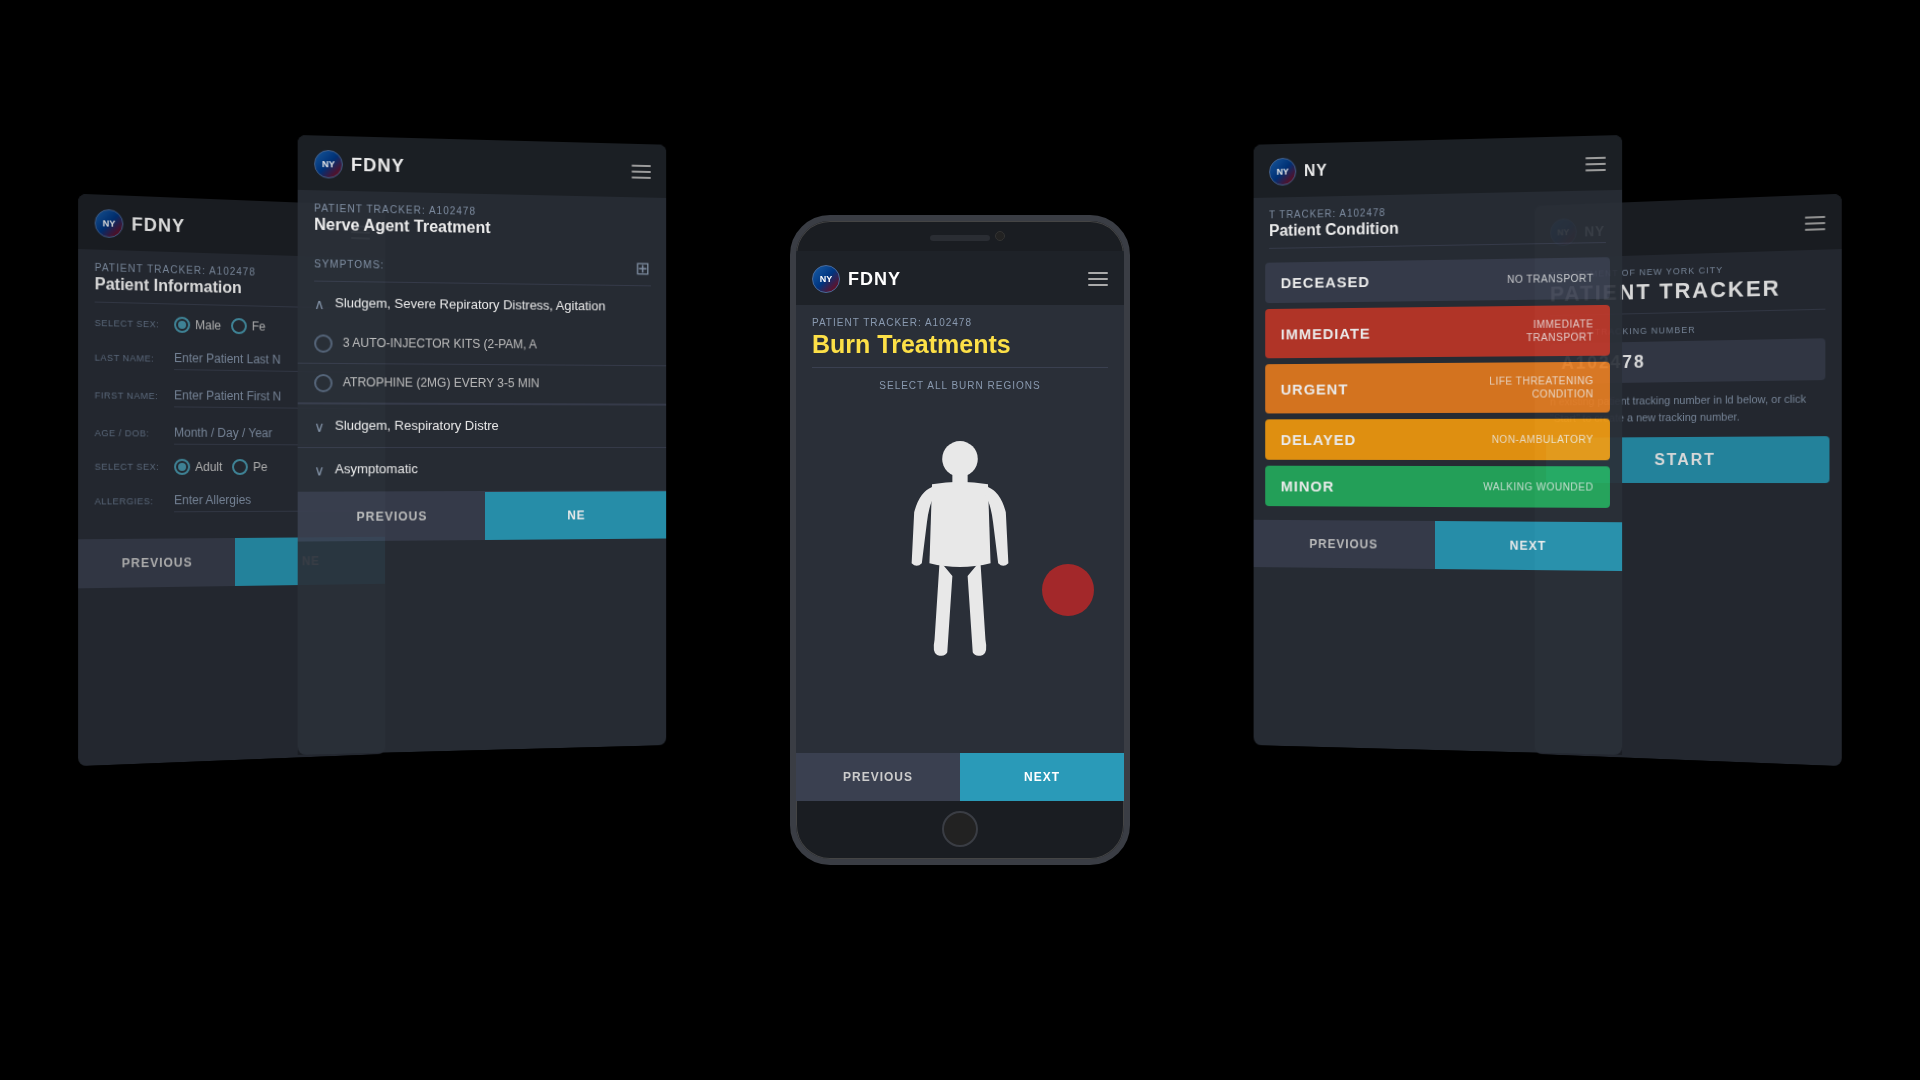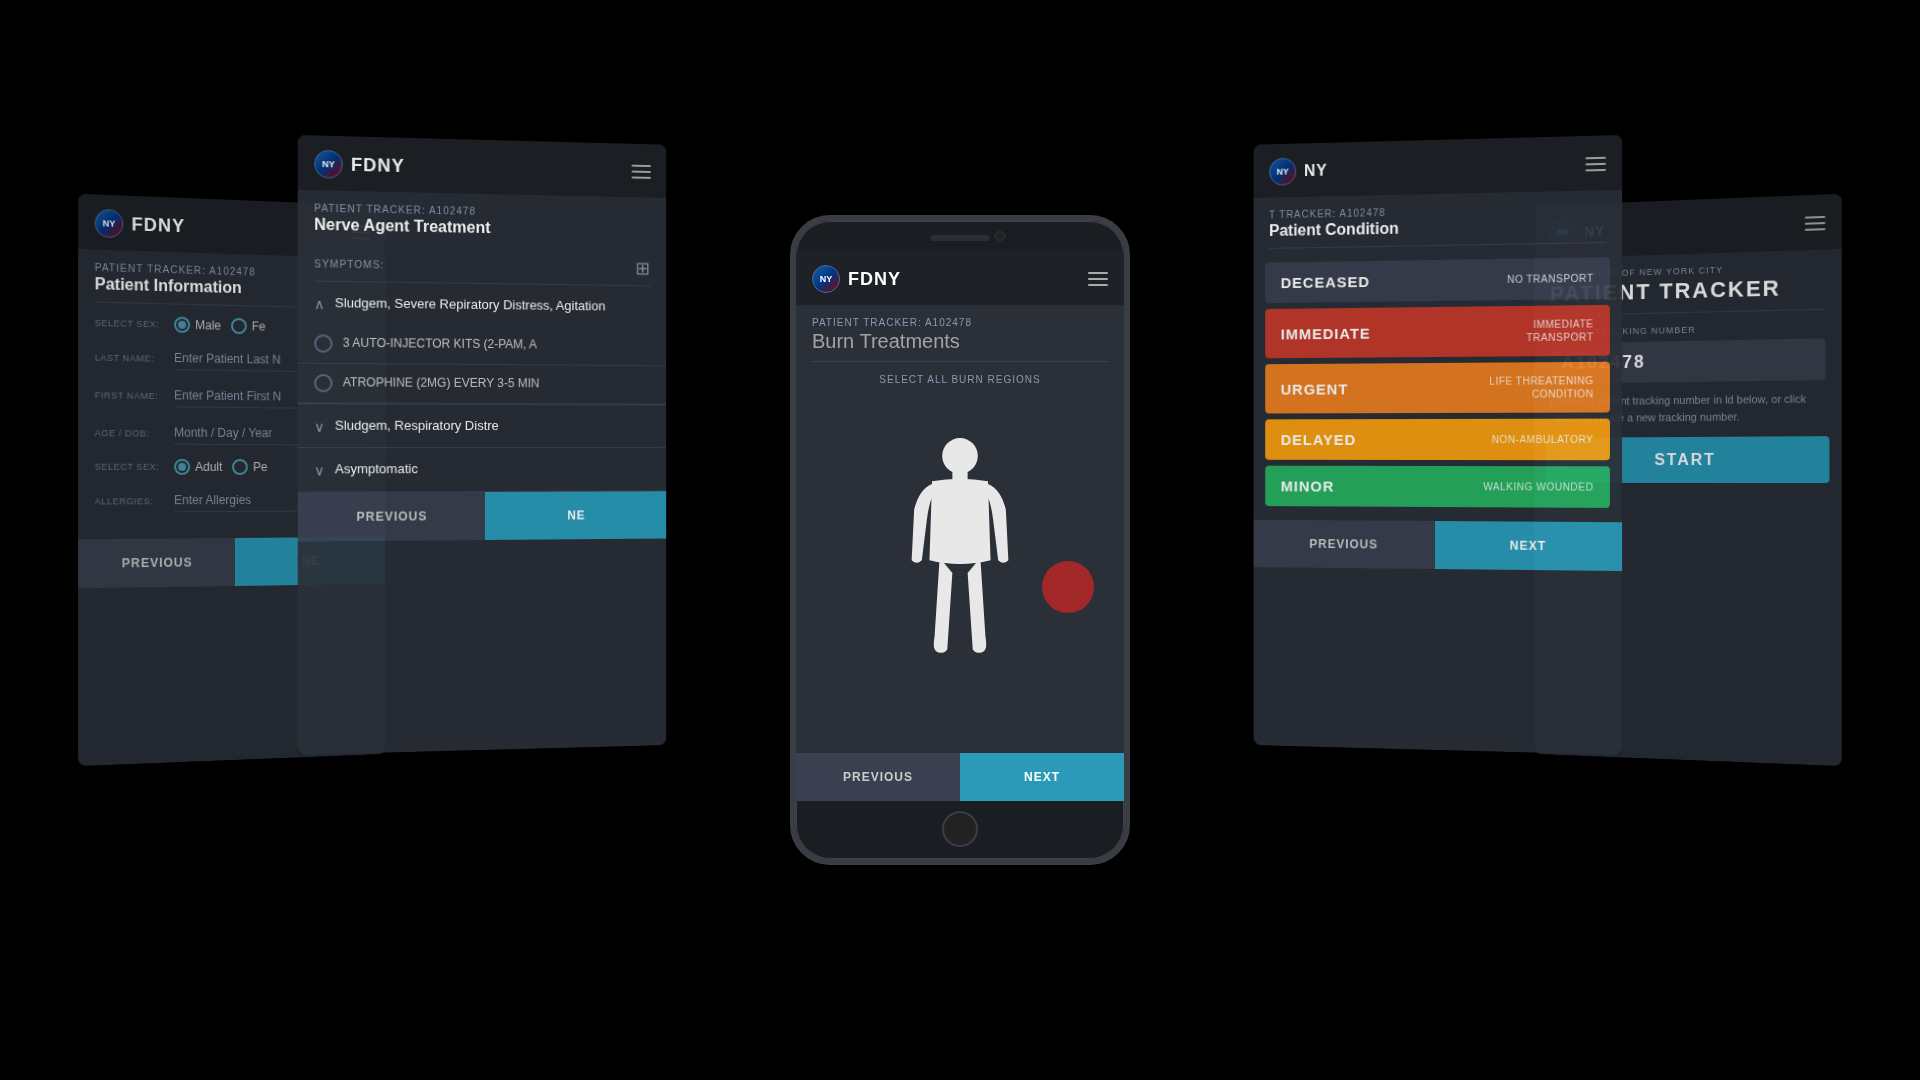--- a/index.html
+++ b/index.html
@@ -192,23 +192,23 @@
       flex-shrink: 0;
     }
     .patient-tracker-label {
       font-size: 10px;
       color: #8a9ab0;
       letter-spacing: 1px;
       text-transform: uppercase;
       margin-bottom: 2px;
     }
     .card-title {
-      font-size: 20px;
-      color: #a3a3a3;
-      font-weight: 400;
+      font-size: 25px;
+      color: #fde047;
+      font-weight: 700;
     }
     .card-title-small {
       font-size: 16px;
       color: #ffffff;
       font-weight: 600;
     }
 
     
     .divider {
       height: 1px;

